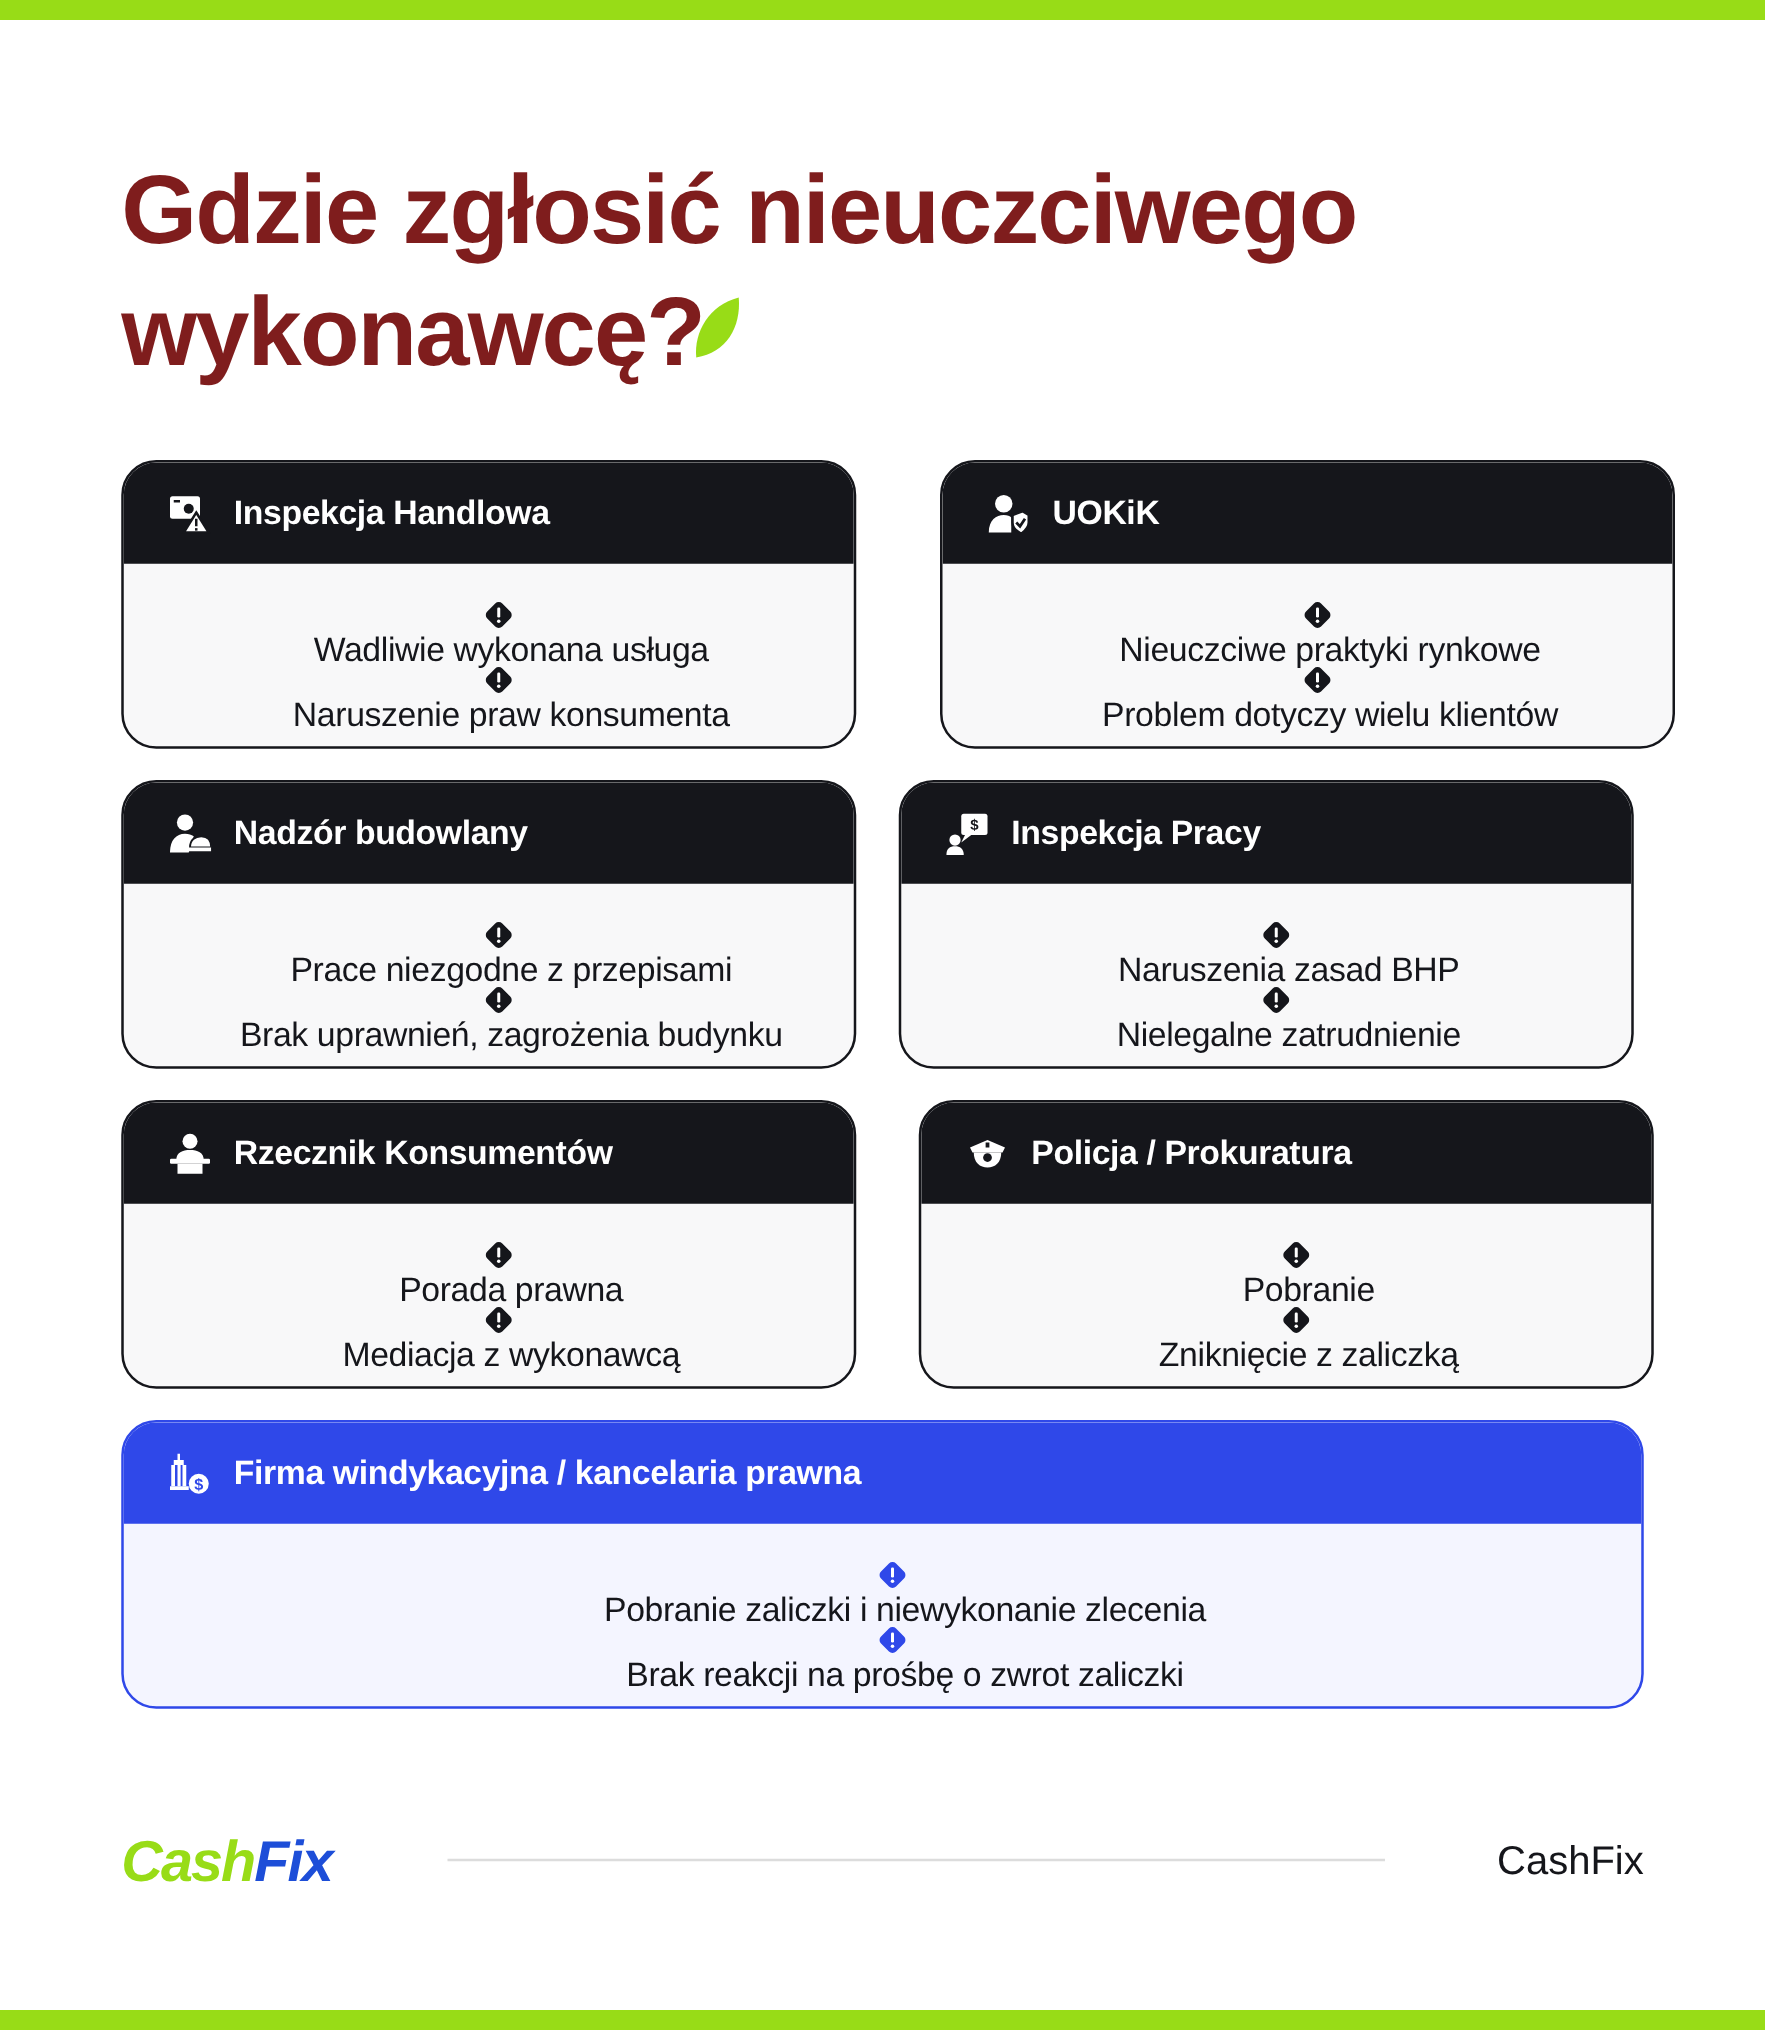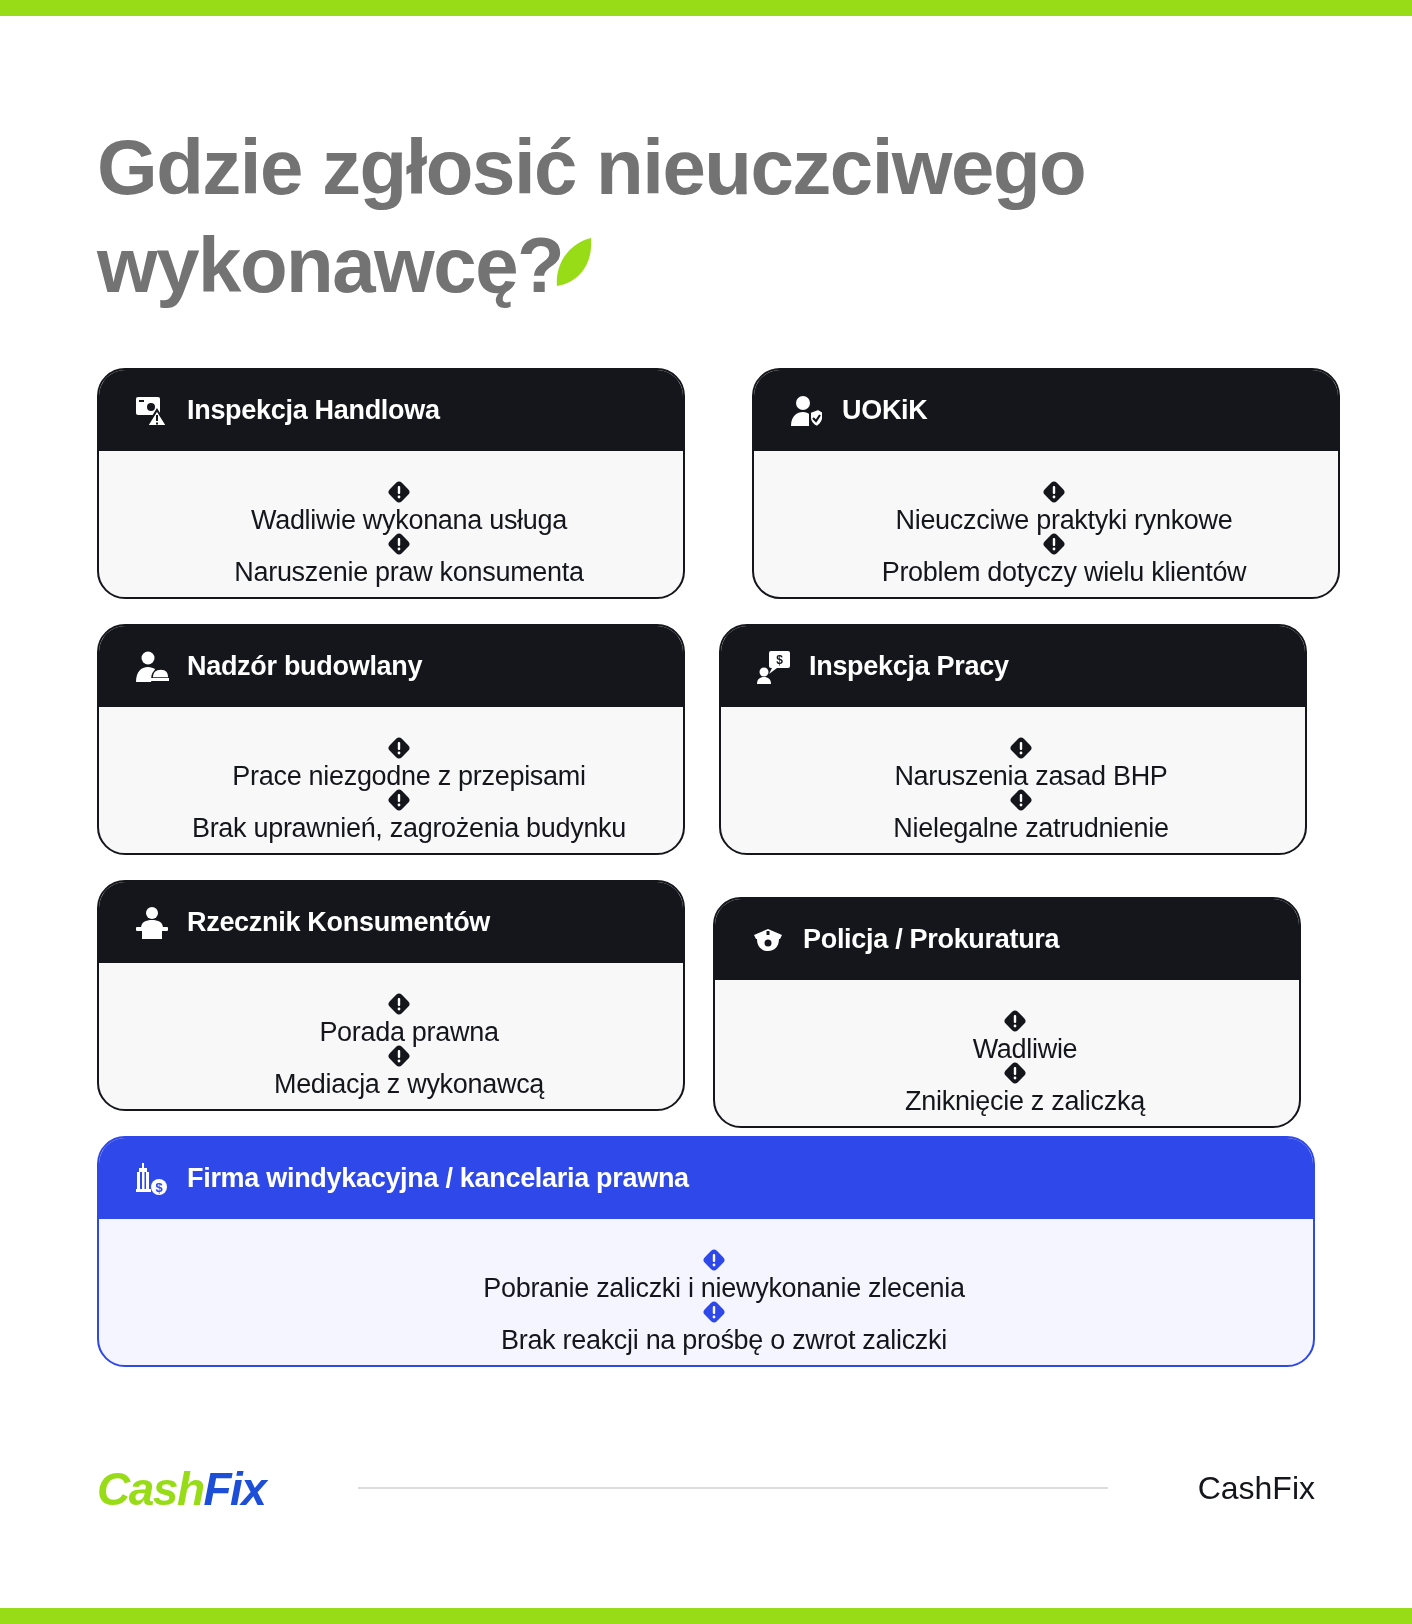--- a/index.html
+++ b/index.html
@@ -1,21 +1,21 @@
 <!DOCTYPE html>
 <html><head>
 <meta charset="utf-8">
 <style>
   * { box-sizing: border-box; margin: 0; padding: 0; }
   html, body { width: 1412px; height: 1624px; background: #ffffff; overflow: hidden; }
   body { position: relative; font-family: "Liberation Sans", sans-serif; color: #15161b; }
   .bar { position: absolute; left: 0; width: 1412px; background: #98dc17; }
   .bar.top { top: 0; height: 16px; }
   .bar.bottom { top: 1608px; height: 16px; }
-  .title { position: absolute; left: 97px; top: 118px; width: 1200px; font-size: 78px; font-weight: 700; line-height: 98px; letter-spacing: -1.5px; color: #737373; }
+  .title { position: absolute; left: 97px; top: 118px; width: 1200px; font-size: 78px; font-weight: 700; line-height: 98px; letter-spacing: -1.5px; color: #7f1d1d; }
   .title .line { display: block; white-space: nowrap; }
   .leaf { display: inline-block; vertical-align: top; width: 40px; height: 52px; margin-left: -10px; margin-top: 20px; }
   .card { position: absolute; width: 588px; height: 231px; border: 2px solid #15161b; border-radius: 28px; background: #f8f8f9; overflow: hidden; }
   .card .head { height: 81px; background: #15161b; color: #fff; display: flex; align-items: center; padding-left: 36px; }
   .card .head .ico { width: 34px; height: 34px; margin-right: 18px; display: flex; align-items: center; justify-content: center; }
   .card .head .ttl { font-size: 27px; font-weight: 700; letter-spacing: -0.3px; }
   .card ul { list-style: none; padding: 28px 0 0 36px; }
   .card li { display: flex; align-items: center; height: 52px; font-size: 27px; color: #15161b; letter-spacing: -0.3px; flex-direction: column; }
   .card li .bullet { width: 26px; height: 26px; margin-right: 20px; flex: 0 0 26px; }
   .card.blue { border-color: #2f48e9; background: #f4f5ff; }
@@ -194,40 +194,40 @@
         <svg class="bullet" viewBox="0 0 26 26">
           <rect x="4.5" y="4.5" width="17" height="17" rx="4" transform="rotate(45 13 13)" fill="#15161b"></rect>
           <rect x="11.8" y="7" width="2.4" height="8" rx="1" fill="#fff"></rect>
           <circle cx="13" cy="18" r="1.4" fill="#fff"></circle>
         </svg>
         <span>Mediacja z wykonawcą</span>
       </li>
   </ul>
 </div>
 
-<div class="card" style="left:713px; top:880px;margin-top:17px;">
+<div class="card" style="left:735px; top:880px;">
   <div class="head">
     <span class="ico">
       <svg width="34" height="34" viewBox="0 0 34 34">
           <path d="M3 12 L17 6 L31 12 L29 16 L5 16 Z" fill="#fff"></path>
           <path d="M6 16 C6 24 11 28 17 28 C23 28 28 24 28 16 Z" fill="#fff"></path>
           <circle cx="17" cy="20" r="3.5" fill="#15161b"></circle>
           <rect x="15.5" y="8" width="3" height="4" fill="#15161b"></rect>
         </svg>
     </span>
     <span class="ttl">Policja / Prokuratura</span>
   </div>
   <ul>
     <li>
         <svg class="bullet" viewBox="0 0 26 26">
           <rect x="4.5" y="4.5" width="17" height="17" rx="4" transform="rotate(45 13 13)" fill="#15161b"></rect>
           <rect x="11.8" y="7" width="2.4" height="8" rx="1" fill="#fff"></rect>
           <circle cx="13" cy="18" r="1.4" fill="#fff"></circle>
         </svg>
-        <span>Wadliwie</span>
+        <span>Pobranie</span>
       </li>
     <li>
         <svg class="bullet" viewBox="0 0 26 26">
           <rect x="4.5" y="4.5" width="17" height="17" rx="4" transform="rotate(45 13 13)" fill="#15161b"></rect>
           <rect x="11.8" y="7" width="2.4" height="8" rx="1" fill="#fff"></rect>
           <circle cx="13" cy="18" r="1.4" fill="#fff"></circle>
         </svg>
         <span>Zniknięcie z zaliczką</span>
       </li>
   </ul>

